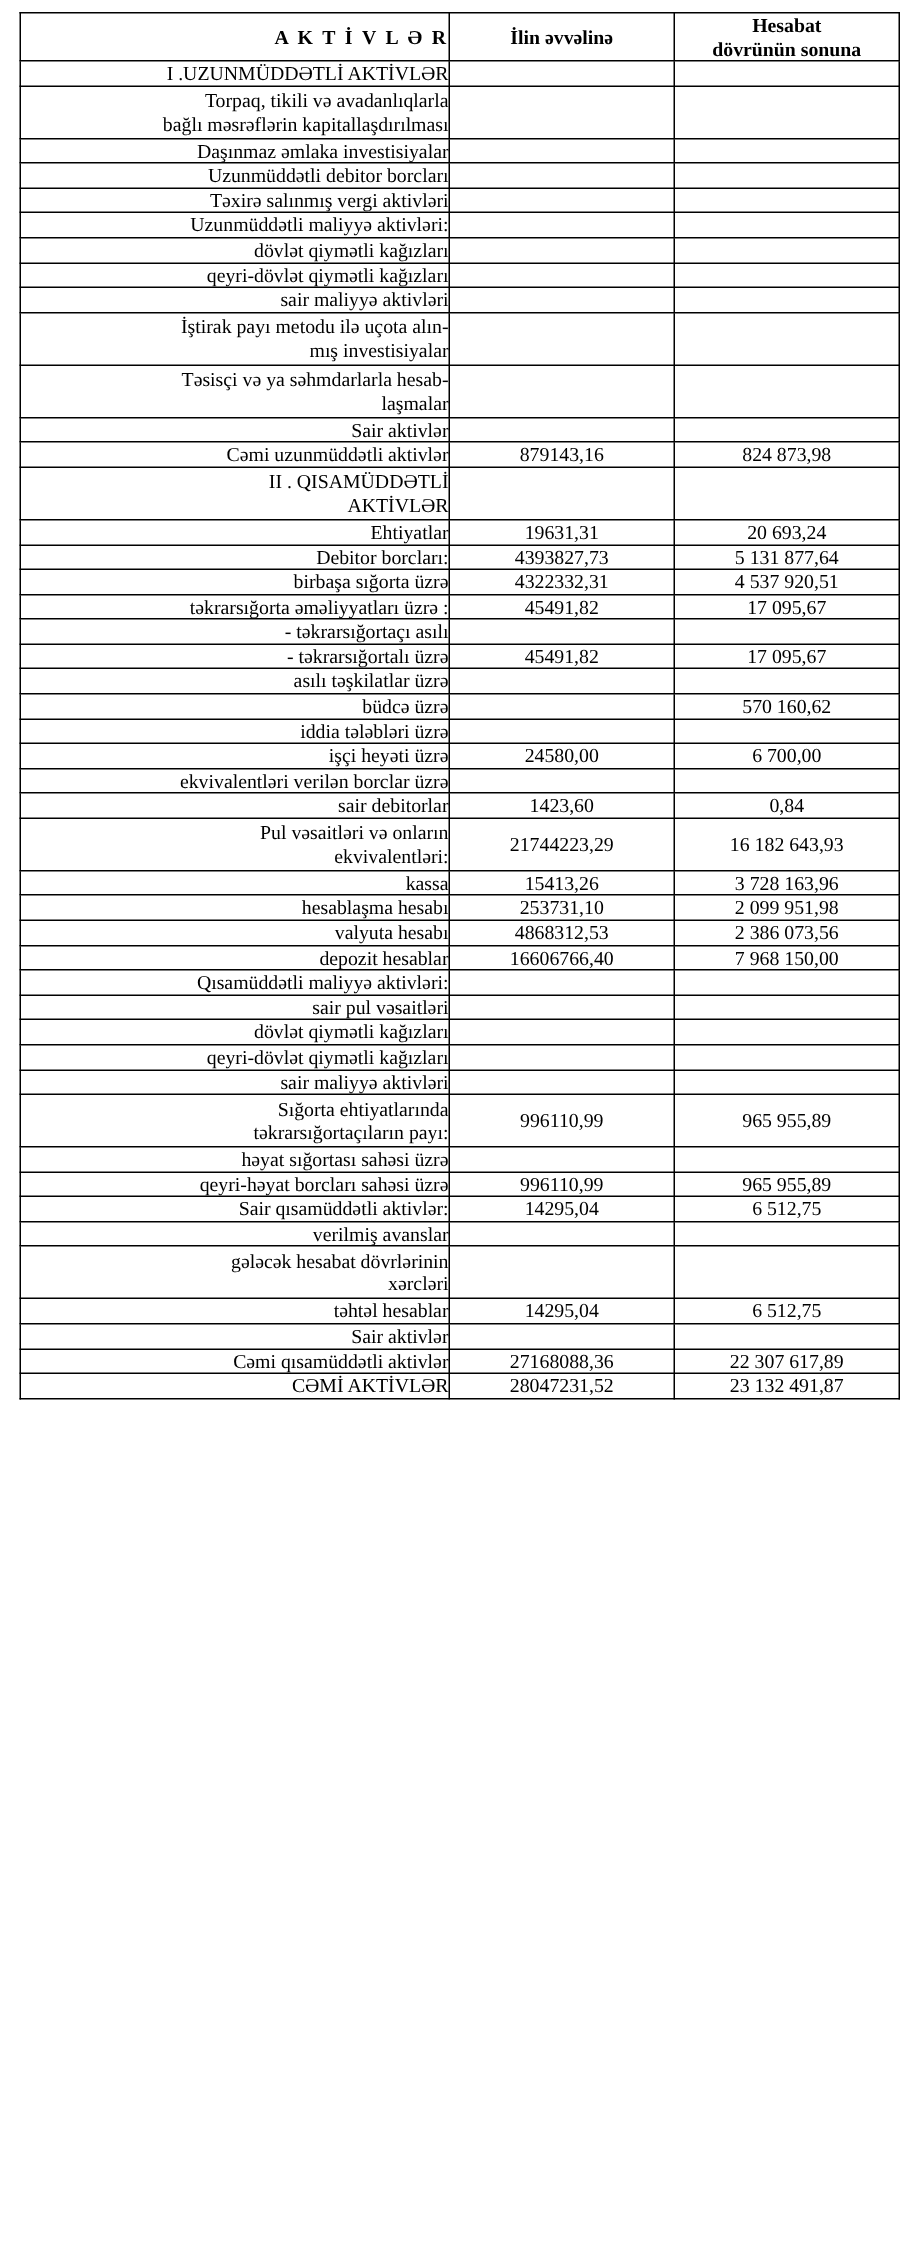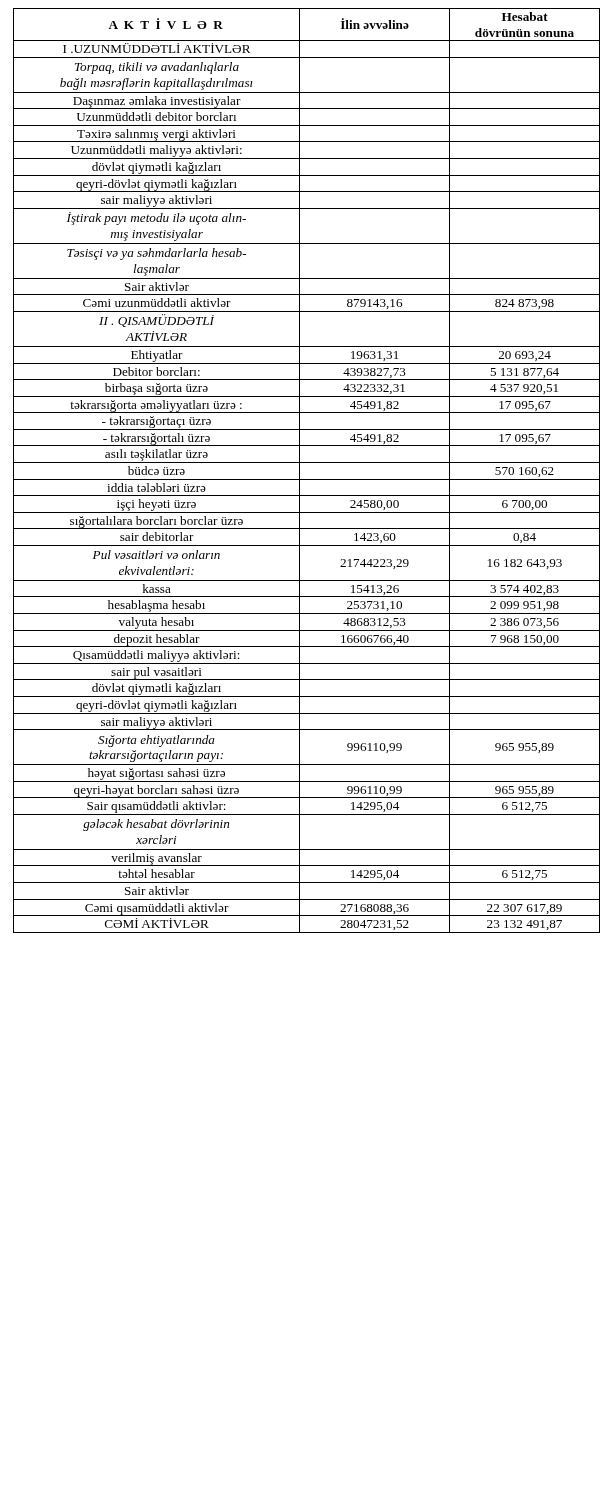--- a/index.html
+++ b/index.html
@@ -47,38 +47,38 @@
   }
   
   thead th {
     font-weight: bold;
     text-align: center;
     padding: 5px 4px 6px 4px;
     font-size: 13.4px;
   }
   thead th.head-name {
     letter-spacing: 1.6px;
-    text-align: center;
+    text-align: right;
     padding-left: 20px;
   }
   
   td.name {
-    text-align: center;
+    text-align: right;
     padding: 3px 4px 3px 10px;
   }
   td.num {
     text-align: center;
     padding: 3px 4px 3px 4px;
     font-size: 13.2px;
   }
   
   .ind0  { padding-left: 6px; }
   .ind1  { padding-left: 14px; }
   .ind2  { padding-left: 24px; }
-  .tall { height: 34px; font-style: italic; }
+  .tall { height: 34px; }
   .two-line { padding-top: 2px; padding-bottom: 2px; }
 
   .footer-note {
     position: absolute;
     left: 0;
     top: 1483px;
     width: 612px;
     text-align: center;
     font-size: 13px;
     font-family: "Liberation Serif", serif;
@@ -190,21 +190,21 @@
           <td class="name ind1">birbaşa sığorta üzrə</td>
           <td class="num">4322332,31</td>
           <td class="num">4 537 920,51</td>
         </tr>
         <tr>
           <td class="name ind1">təkrarsığorta əməliyyatları üzrə :</td>
           <td class="num">45491,82</td>
           <td class="num">17 095,67</td>
         </tr>
         <tr>
-          <td class="name ind1">- təkrarsığortaçı üzrə</td>
+          <td class="name ind1">- təkrarsığortaçı asılı</td>
           <td class="num"></td>
           <td class="num"></td>
         </tr>
         <tr>
           <td class="name ind1">- təkrarsığortalı üzrə</td>
           <td class="num">45491,82</td>
           <td class="num">17 095,67</td>
         </tr>
         <tr>
           <td class="name ind1">asılı təşkilatlar üzrə</td>
@@ -220,38 +220,38 @@
           <td class="name ind1">iddia tələbləri üzrə</td>
           <td class="num"></td>
           <td class="num"></td>
         </tr>
         <tr>
           <td class="name ind1">işçi heyəti üzrə</td>
           <td class="num">24580,00</td>
           <td class="num">6 700,00</td>
         </tr>
         <tr>
-          <td class="name ind1">sığortalılara borcları borclar üzrə</td>
+          <td class="name ind1">ekvivalentləri verilən borclar üzrə</td>
           <td class="num"></td>
           <td class="num"></td>
         </tr>
         <tr>
           <td class="name ind1">sair debitorlar</td>
           <td class="num">1423,60</td>
           <td class="num">0,84</td>
         </tr>
         <tr>
           <td class="name ind1 tall two-line">Pul vəsaitləri  və onların<br>ekvivalentləri:</td>
           <td class="num">21744223,29</td>
           <td class="num">16 182 643,93</td>
         </tr>
         <tr>
           <td class="name ind2">kassa</td>
           <td class="num">15413,26</td>
-          <td class="num">3 574 402,83</td>
+          <td class="num">3 728 163,96</td>
         </tr>
         <tr>
           <td class="name ind2">hesablaşma hesabı</td>
           <td class="num">253731,10</td>
           <td class="num">2 099 951,98</td>
         </tr>
         <tr>
           <td class="name ind2">valyuta hesabı</td>
           <td class="num">4868312,53</td>
           <td class="num">2 386 073,56</td>
@@ -300,26 +300,26 @@
           <td class="name ind1">qeyri-həyat borcları sahəsi üzrə</td>
           <td class="num">996110,99</td>
           <td class="num">965 955,89</td>
         </tr>
         <tr>
           <td class="name ind1">Sair qısamüddətli aktivlər:</td>
           <td class="num">14295,04</td>
           <td class="num">6 512,75</td>
         </tr>
         <tr>
+          <td class="name ind2">verilmiş  avanslar</td>
+          <td class="num"></td>
+          <td class="num"></td>
+        </tr>
+        <tr>
           <td class="name ind1 tall two-line">gələcək hesabat dövrlərinin<br>xərcləri</td>
-          <td class="num"></td>
-          <td class="num"></td>
-        </tr>
-        <tr>
-          <td class="name ind2">verilmiş  avanslar</td>
           <td class="num"></td>
           <td class="num"></td>
         </tr>
         <tr>
           <td class="name ind2">təhtəl hesablar</td>
           <td class="num">14295,04</td>
           <td class="num">6 512,75</td>
         </tr>
         <tr>
           <td class="name ind1">Sair aktivlər</td>

